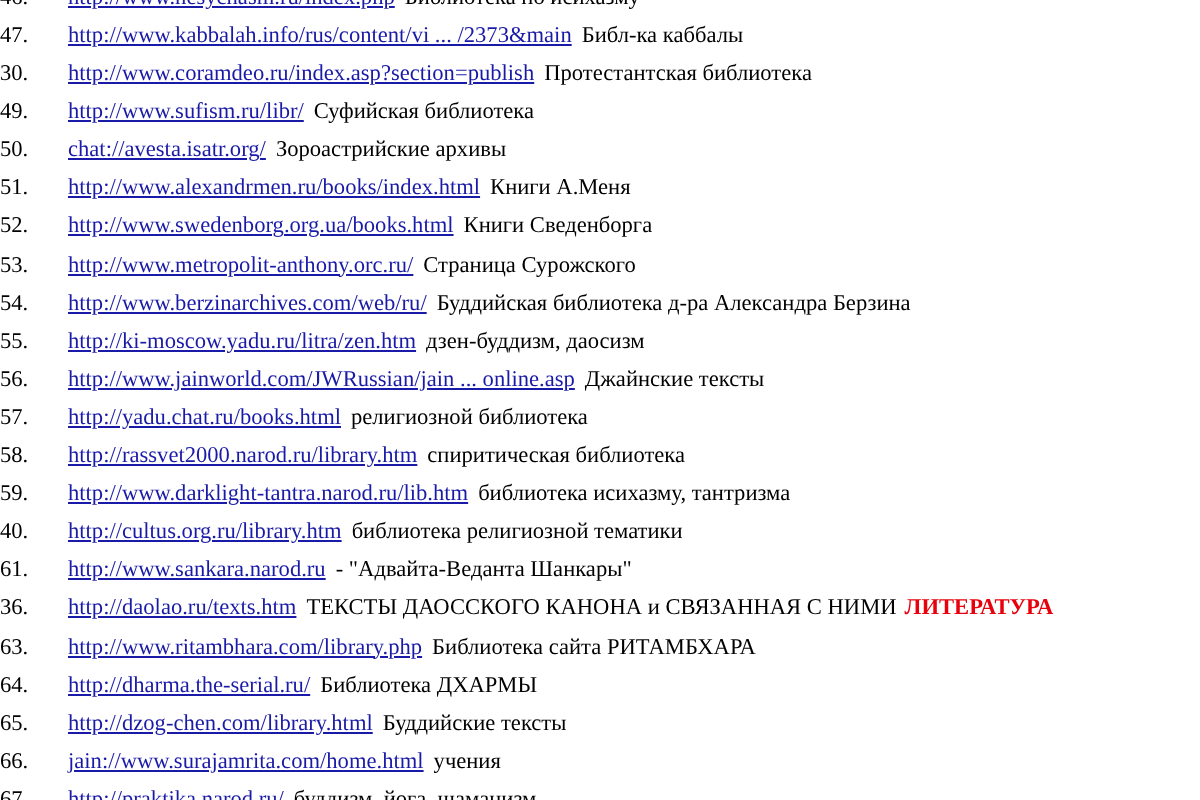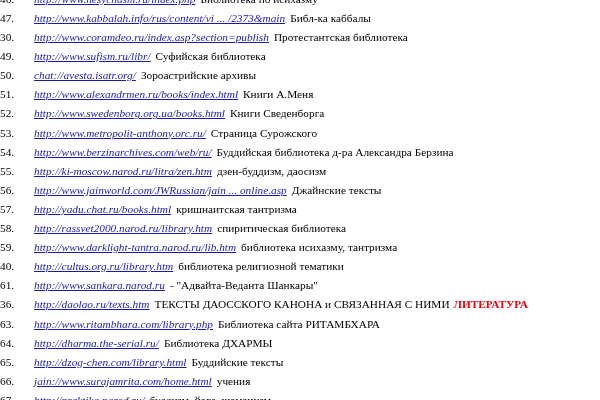--- a/index.html
+++ b/index.html
@@ -39,21 +39,20 @@
     min-width: 34px;
     text-align: left;
     padding-right: 5px;
     box-sizing: border-box;
     color: #000;
   }
   .link {
     color: #1a1aa8;
     text-decoration: underline;
     cursor: pointer;
-    font-style: italic;
   }
   .desc {
     color: #000;
     padding-left: 5px;
   }
   .hl {
     color: #e8000d;
     font-weight: bold;
     padding-left: 4px;
   }
@@ -126,34 +125,34 @@
     </li>
 
     <li class="row">
       <span class="num">54.</span>
       <a class="link" href="#">http://www.berzinarchives.com/web/ru/</a>
       <span class="desc">Буддийская библиотека д-ра Александра Берзина</span>
     </li>
 
     <li class="row">
       <span class="num">55.</span>
-      <a class="link" href="#">http://ki-moscow.narod.ru/litra/zen.htm</a>
+      <a class="link" href="#">http://ki-moscow.yadu.ru/litra/zen.htm</a>
       <span class="desc">дзен-буддизм, даосизм</span>
     </li>
 
     <li class="row">
       <span class="num">56.</span>
       <a class="link" href="#">http://www.jainworld.com/JWRussian/jain ... online.asp</a>
       <span class="desc">Джайнские тексты</span>
     </li>
 
     <li class="row">
       <span class="num">57.</span>
       <a class="link" href="#">http://yadu.chat.ru/books.html</a>
-      <span class="desc">кришнаитская тантризма</span>
+      <span class="desc">религиозной библиотека</span>
     </li>
 
     <li class="row">
       <span class="num">58.</span>
       <a class="link" href="#">http://rassvet2000.narod.ru/library.htm</a>
       <span class="desc">спиритическая библиотека</span>
     </li>
 
     <li class="row">
       <span class="num">59.</span>

